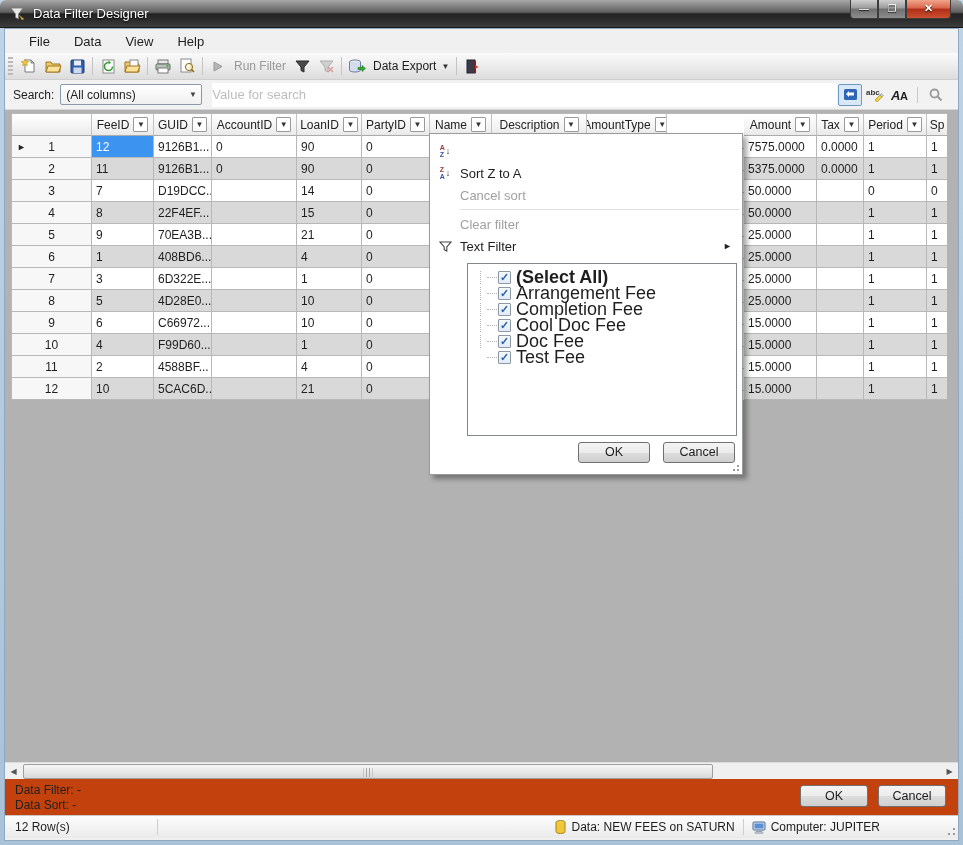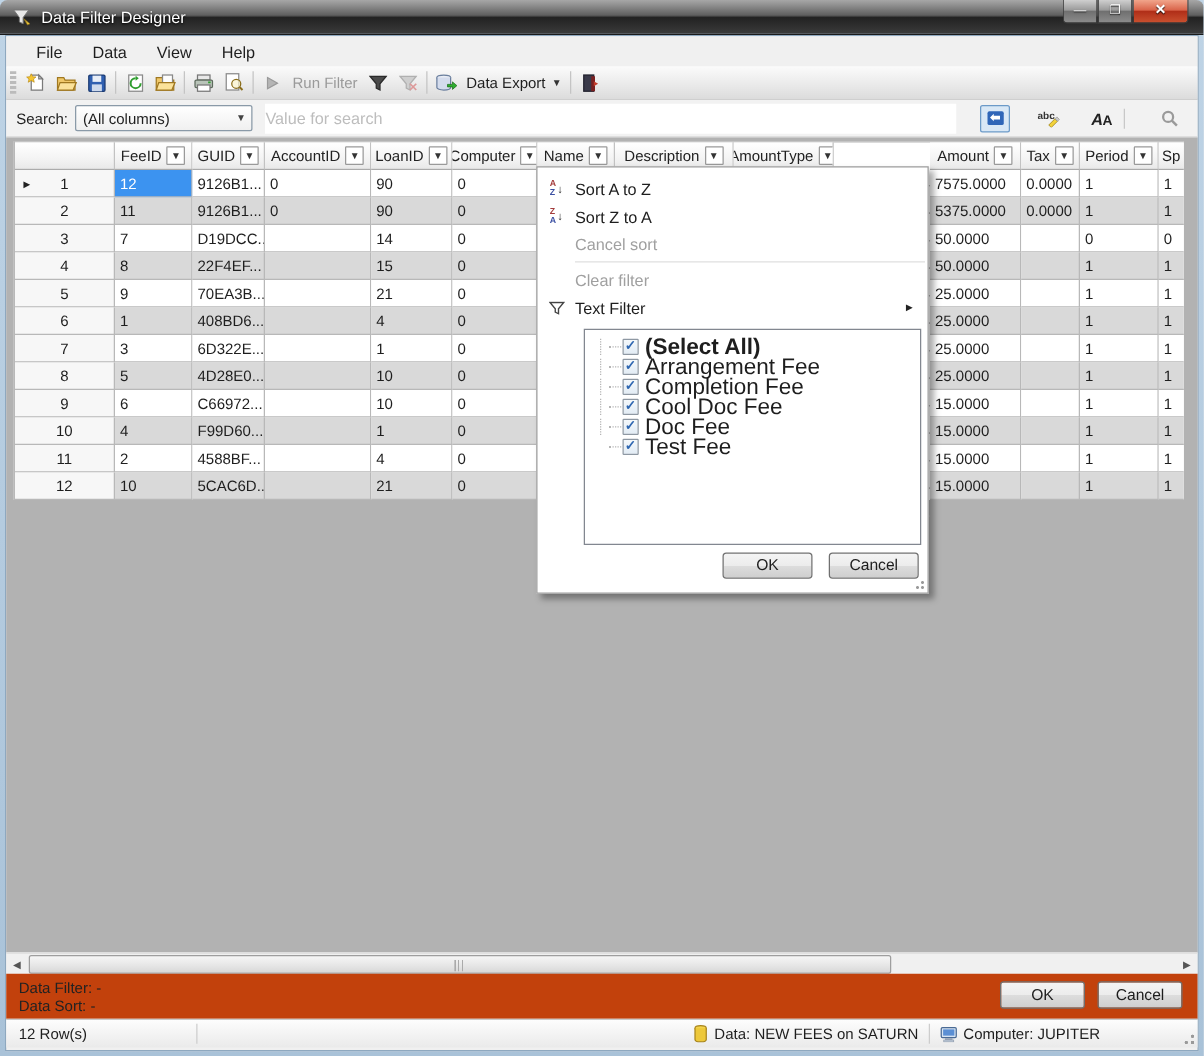--- a/index.html
+++ b/index.html
@@ -70,21 +70,21 @@
     padding-left:5px; font-size:12px;
   }
   .combo-arrow { width:17px; height:19px; display:flex; align-items:center; justify-content:center;
     color:#444; font-size:8px; }
   .search-input {
     flex:1; height:24px; margin-left:10px; border:none; background:#fff;
     font-family:"Liberation Sans",sans-serif; font-size:13px; color:#333; outline:none;
   }
   .search-input::placeholder { color:#bdbdbd; }
   .search-icons { display:flex; align-items:center; margin-right:10px; }
-  .si-btn { width:24px; height:22px; display:flex; align-items:center; justify-content:center; margin-left:19px; }
+  .si-btn { width:24px; height:22px; display:flex; align-items:center; justify-content:center; margin-left:1px; }
   .si-btn.toggled { border:1px solid #6c9ac8; background:#d9e8f6; border-radius:2px; }
   .si-sep { width:1px; height:16px; background:#c8c8c8; margin:0 5px; }
   
   .gridarea { position:relative; height:652px; background:#b2b2b2; overflow:hidden; }
   .grid-table { position:absolute; left:6px; top:3px; background:#ffffff; }
   .g-row { display:flex; height:22px; }
   .g-row.alt .cell { background:#d9d9d9; }
   .cell, .hcell, .rh {
     border-right:1px solid #b8b8b8; border-bottom:1px solid #b8b8b8;
     font-size:12px; display:flex; align-items:center;
@@ -363,21 +363,21 @@
           </div>
         <div class="hcell w-acct">
             <span class="hlabel">AccountID</span>
             <span class="hdrop">▼</span>
           </div>
         <div class="hcell w-loan">
             <span class="hlabel">LoanID</span>
             <span class="hdrop">▼</span>
           </div>
         <div class="hcell w-party">
-            <span class="hlabel">Computer</span>
+            <span class="hlabel">PartyID</span>
             <span class="hdrop">▼</span>
           </div>
         <div class="hcell w-name">
             <span class="hlabel">Name</span>
             <span class="hdrop">▼</span>
           </div>
         <div class="hcell w-desc">
             <span class="hlabel">Description</span>
             <span class="hdrop">▼</span>
           </div>
@@ -632,21 +632,20 @@
         <div class="pm-item">
           <span class="pm-gutter">
               <span class="sort-icon">
                 <span class="letters">
                   <span class="ltr-a">A</span>
                   <span class="ltr-z">Z</span>
                 </span>
                 <span class="arr">↓</span>
               </span>
             </span>
-          <span class="pm-label">Sort A to Z</span>
         </div>
         <div class="pm-item">
           <span class="pm-gutter">
               <span class="sort-icon">
                 <span class="letters">
                   <span class="ltr-a">Z</span>
                   <span class="ltr-z">A</span>
                 </span>
                 <span class="arr">↓</span>
               </span>

